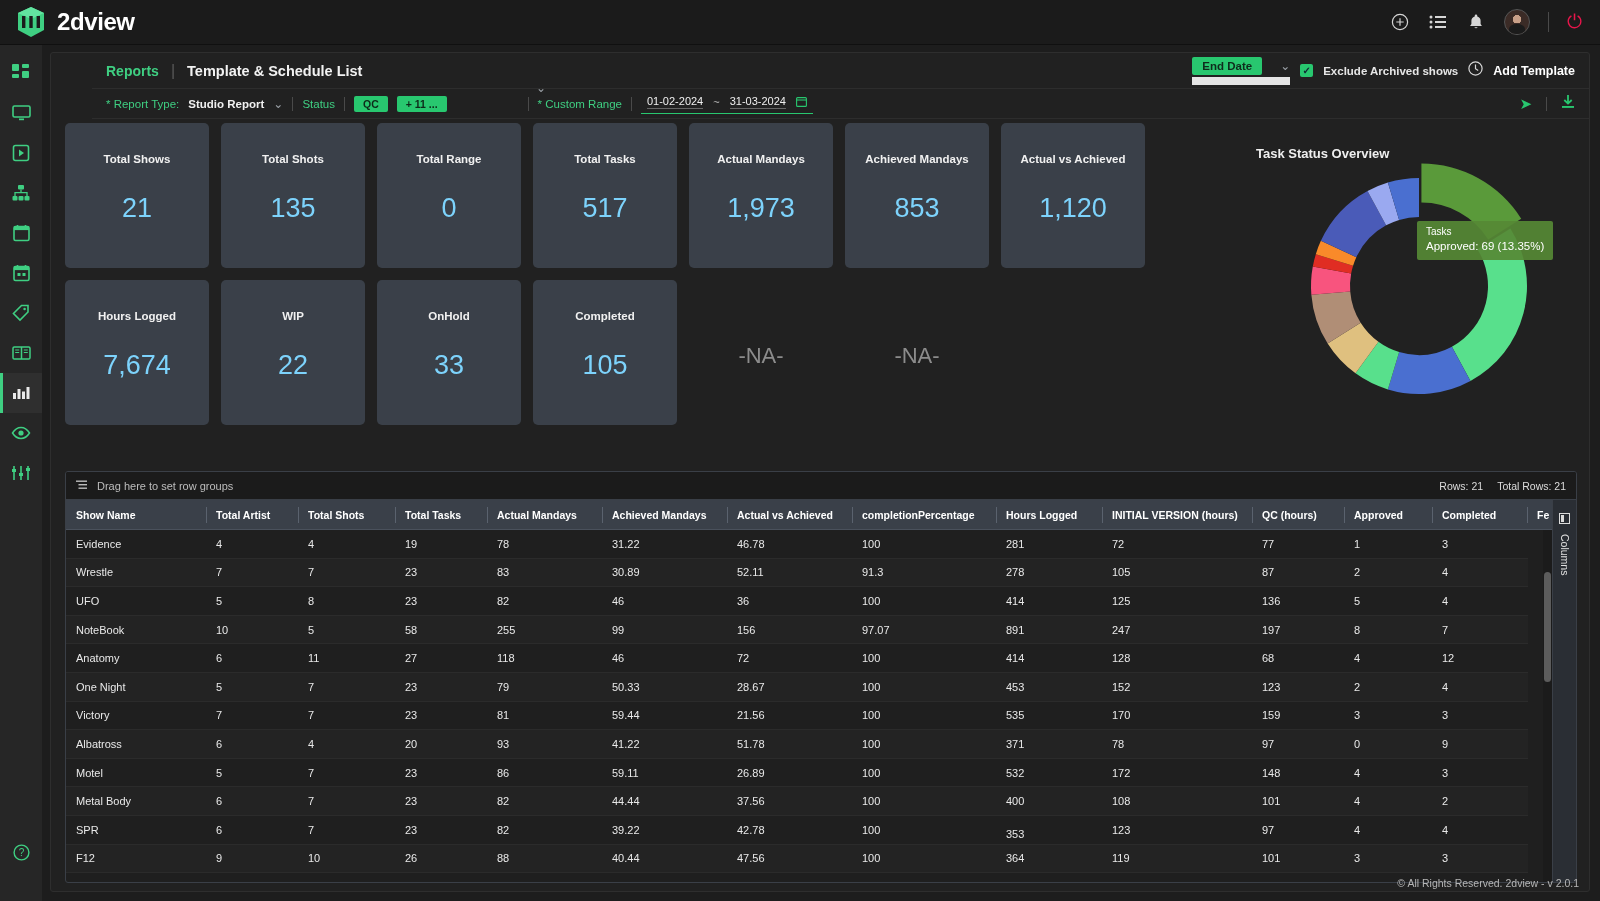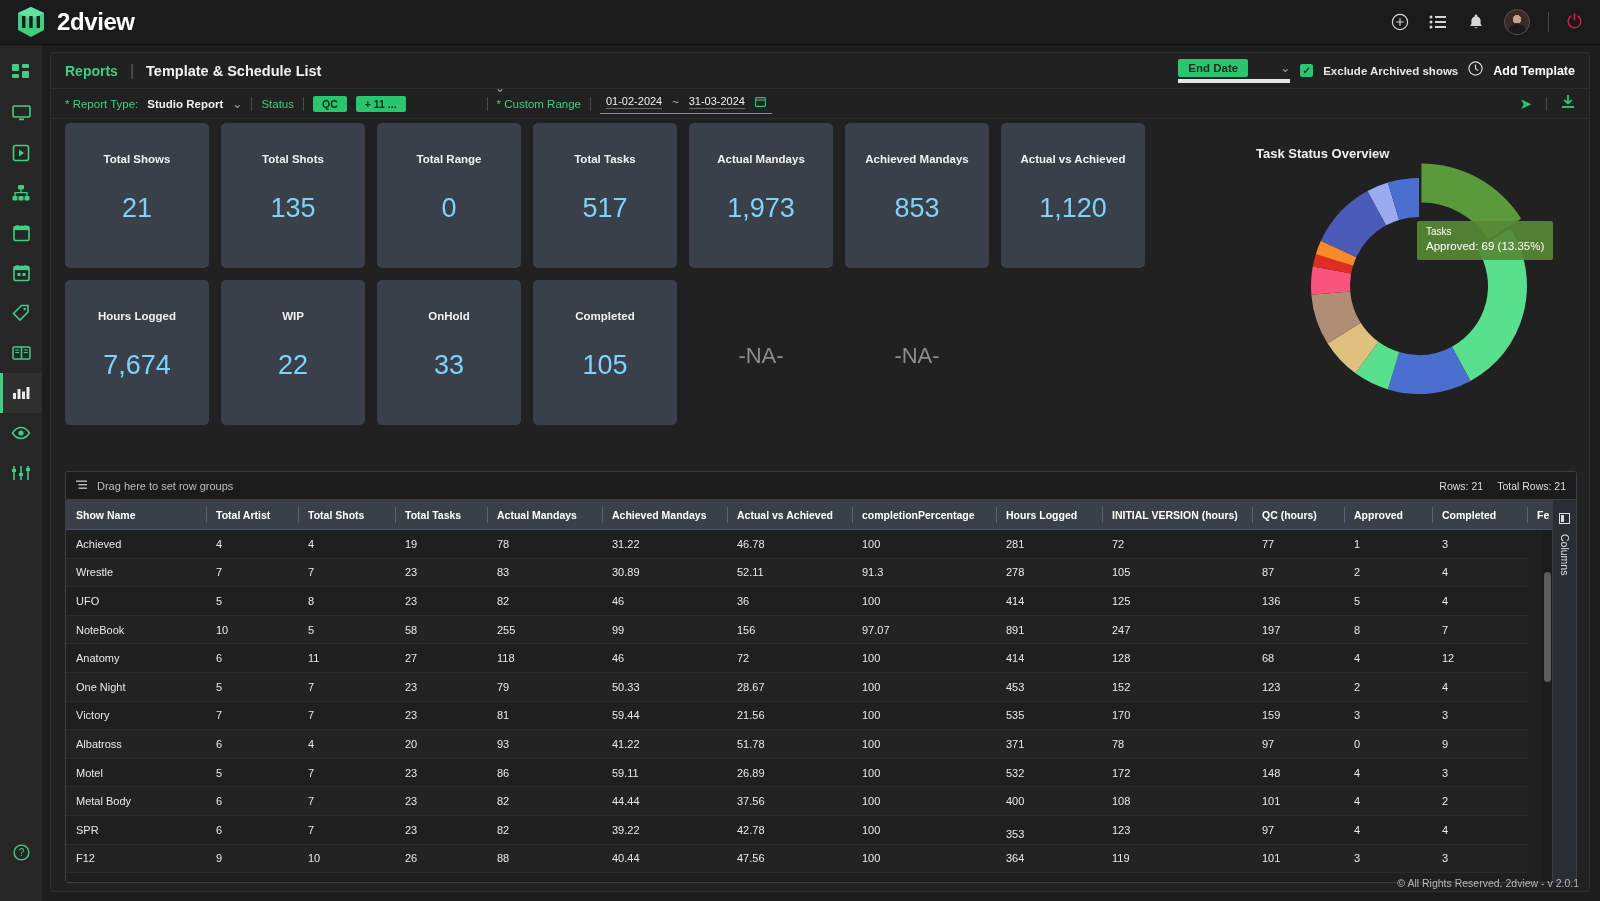--- a/index.html
+++ b/index.html
@@ -48,37 +48,37 @@
     content: ""; position: absolute; left: 0; top: 0; bottom: 0; width: 3px; background: #3fcf82;
   }
   .rail-help {
     position: absolute; bottom: 40px; left: 0; width: 42px;
     display: flex; align-items: center; justify-content: center; color: #3fcf82;
   }
 
   
   .main {
     position: absolute; left: 50px; top: 52px; width: 1540px; height: 840px;
-    background: #212121; border: 1px solid #2e2e2e; border-radius: 3px;
+    background: #212121; border: 1px solid #2e2e2e; border-radius: 3px; padding-left: 41px;
   }
 
   
   .crumbrow {
     height: 36px; display: flex; align-items: center; padding: 0 14px;
     border-bottom: 1px solid #2d2d2d; position: relative;
   }
   .crumb-reports { color: #3fcf82; font-size: 14px; font-weight: bold; }
   .crumb-sep { color: #5a5a5a; margin: 0 12px; }
   .crumb-title { color: #f2f2f2; font-size: 14.5px; font-weight: bold; }
   .crumb-right { margin-left: auto; display: flex; align-items: center; gap: 10px; }
   .pill-enddate {
     background: #28c76f; color: #0f2b1c; font-size: 11.5px; font-weight: bold;
     padding: 3px 10px; border-radius: 2px;
   }
-  .enddate-box { border-bottom: 4px solid #e5e5e5; display: flex; align-items: center; gap: 32px; padding-bottom: 2px; }
+  .enddate-box { border-bottom: 8px solid #e5e5e5; display: flex; align-items: center; gap: 18px; padding-bottom: 2px; }
   .chev { color: #9aa0a6; font-size: 12px; }
   .checkbox {
     width: 13px; height: 13px; border-radius: 2px; background: #28c76f;
     display: inline-flex; align-items: center; justify-content: center;
     color: #123; font-size: 10px; font-weight: bold;
   }
   .excl-label { color: #e6e6e6; font-size: 11.5px; font-weight: bold; }
   .addtpl { color: #ffffff; font-size: 12.5px; font-weight: bold; }
   .clock-icon { color: #d8d8d8; }
 
@@ -490,21 +490,21 @@
           <div class="th" style="width: 144px;">completionPercentage</div>
           <div class="th" style="width: 106px;">Hours Logged</div>
           <div class="th" style="width: 150px;">INITIAL VERSION (hours)</div>
           <div class="th" style="width: 92px;">QC (hours)</div>
           <div class="th" style="width: 88px;">Approved</div>
           <div class="th" style="width: 95px;">Completed</div>
           <div class="th" style="width: 30px;">Fe</div>
         </div>
       <div class="gridbody" id="grid-body">
           <div class="tr">
-            <div class="td" style="width: 140px;">Achieved</div>
+            <div class="td" style="width: 140px;">Evidence</div>
             <div class="td" style="width: 92px;">4</div>
             <div class="td" style="width: 97px;">4</div>
             <div class="td" style="width: 92px;">19</div>
             <div class="td" style="width: 115px;">78</div>
             <div class="td" style="width: 125px;">31.22</div>
             <div class="td" style="width: 125px;">46.78</div>
             <div class="td" style="width: 144px;">100</div>
             <div class="td" style="width: 106px; text-align: center;">281</div>
             <div class="td" style="width: 150px;">72</div>
             <div class="td" style="width: 92px;">77</div>

